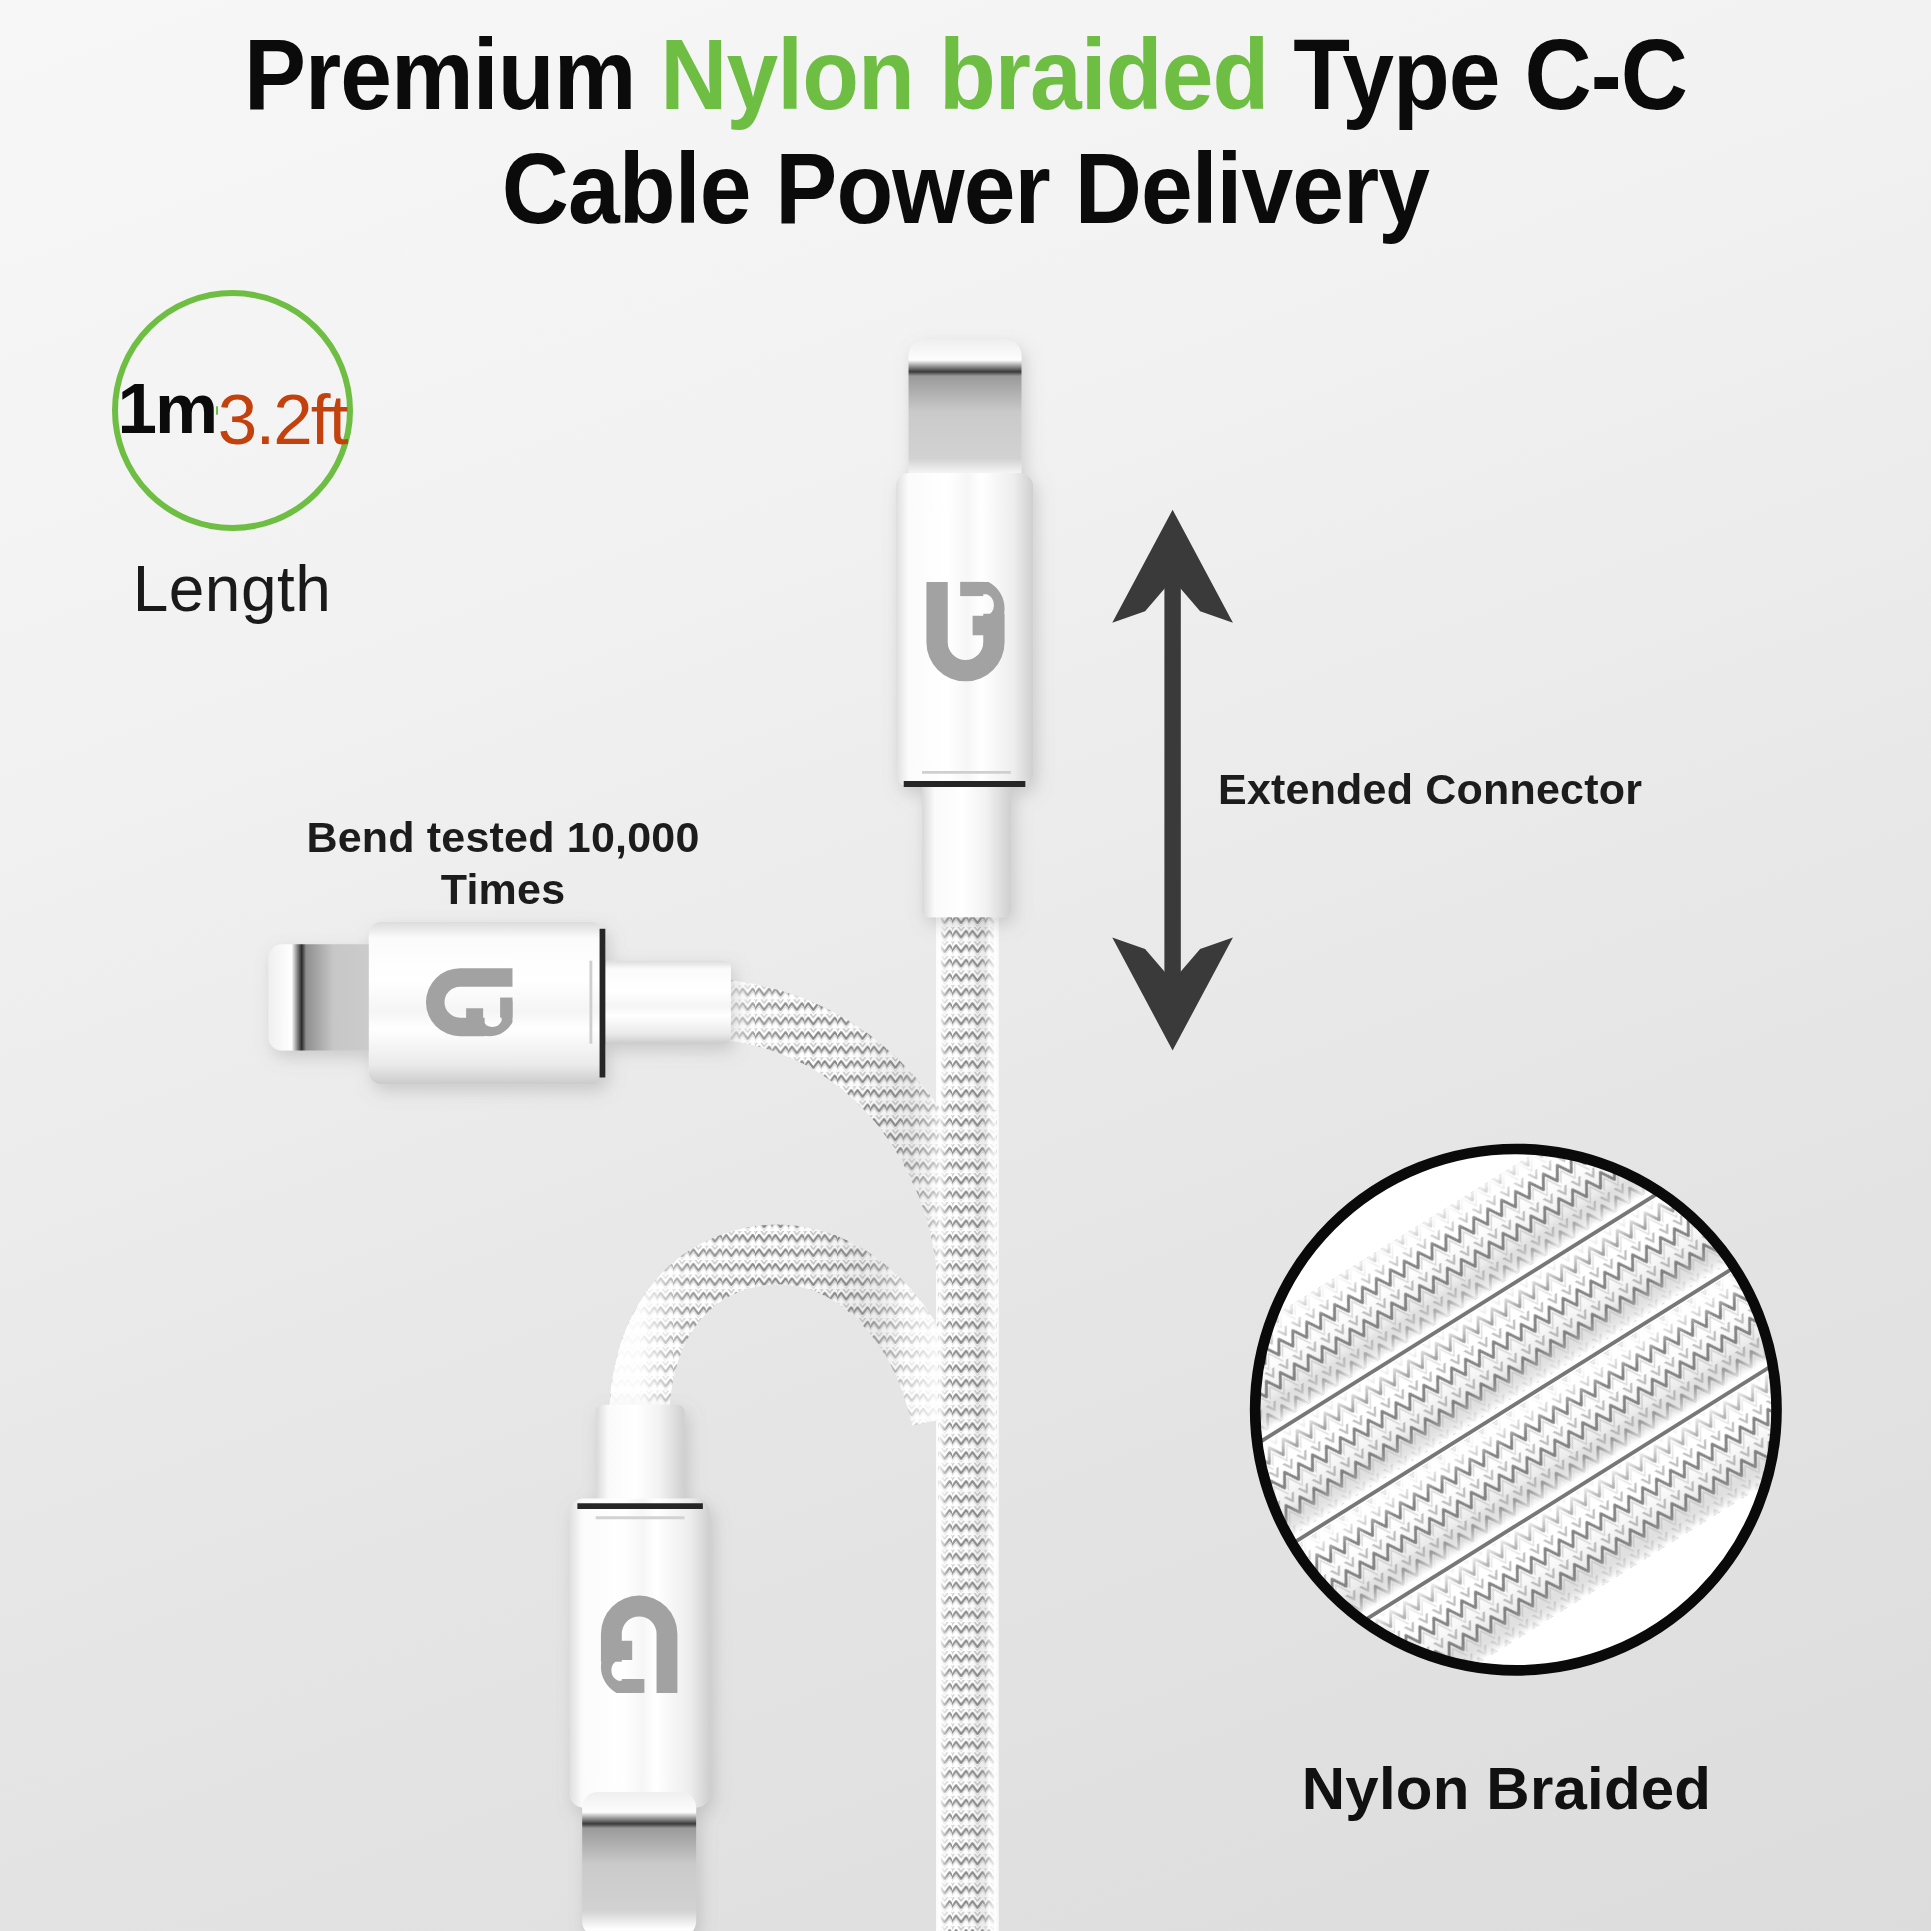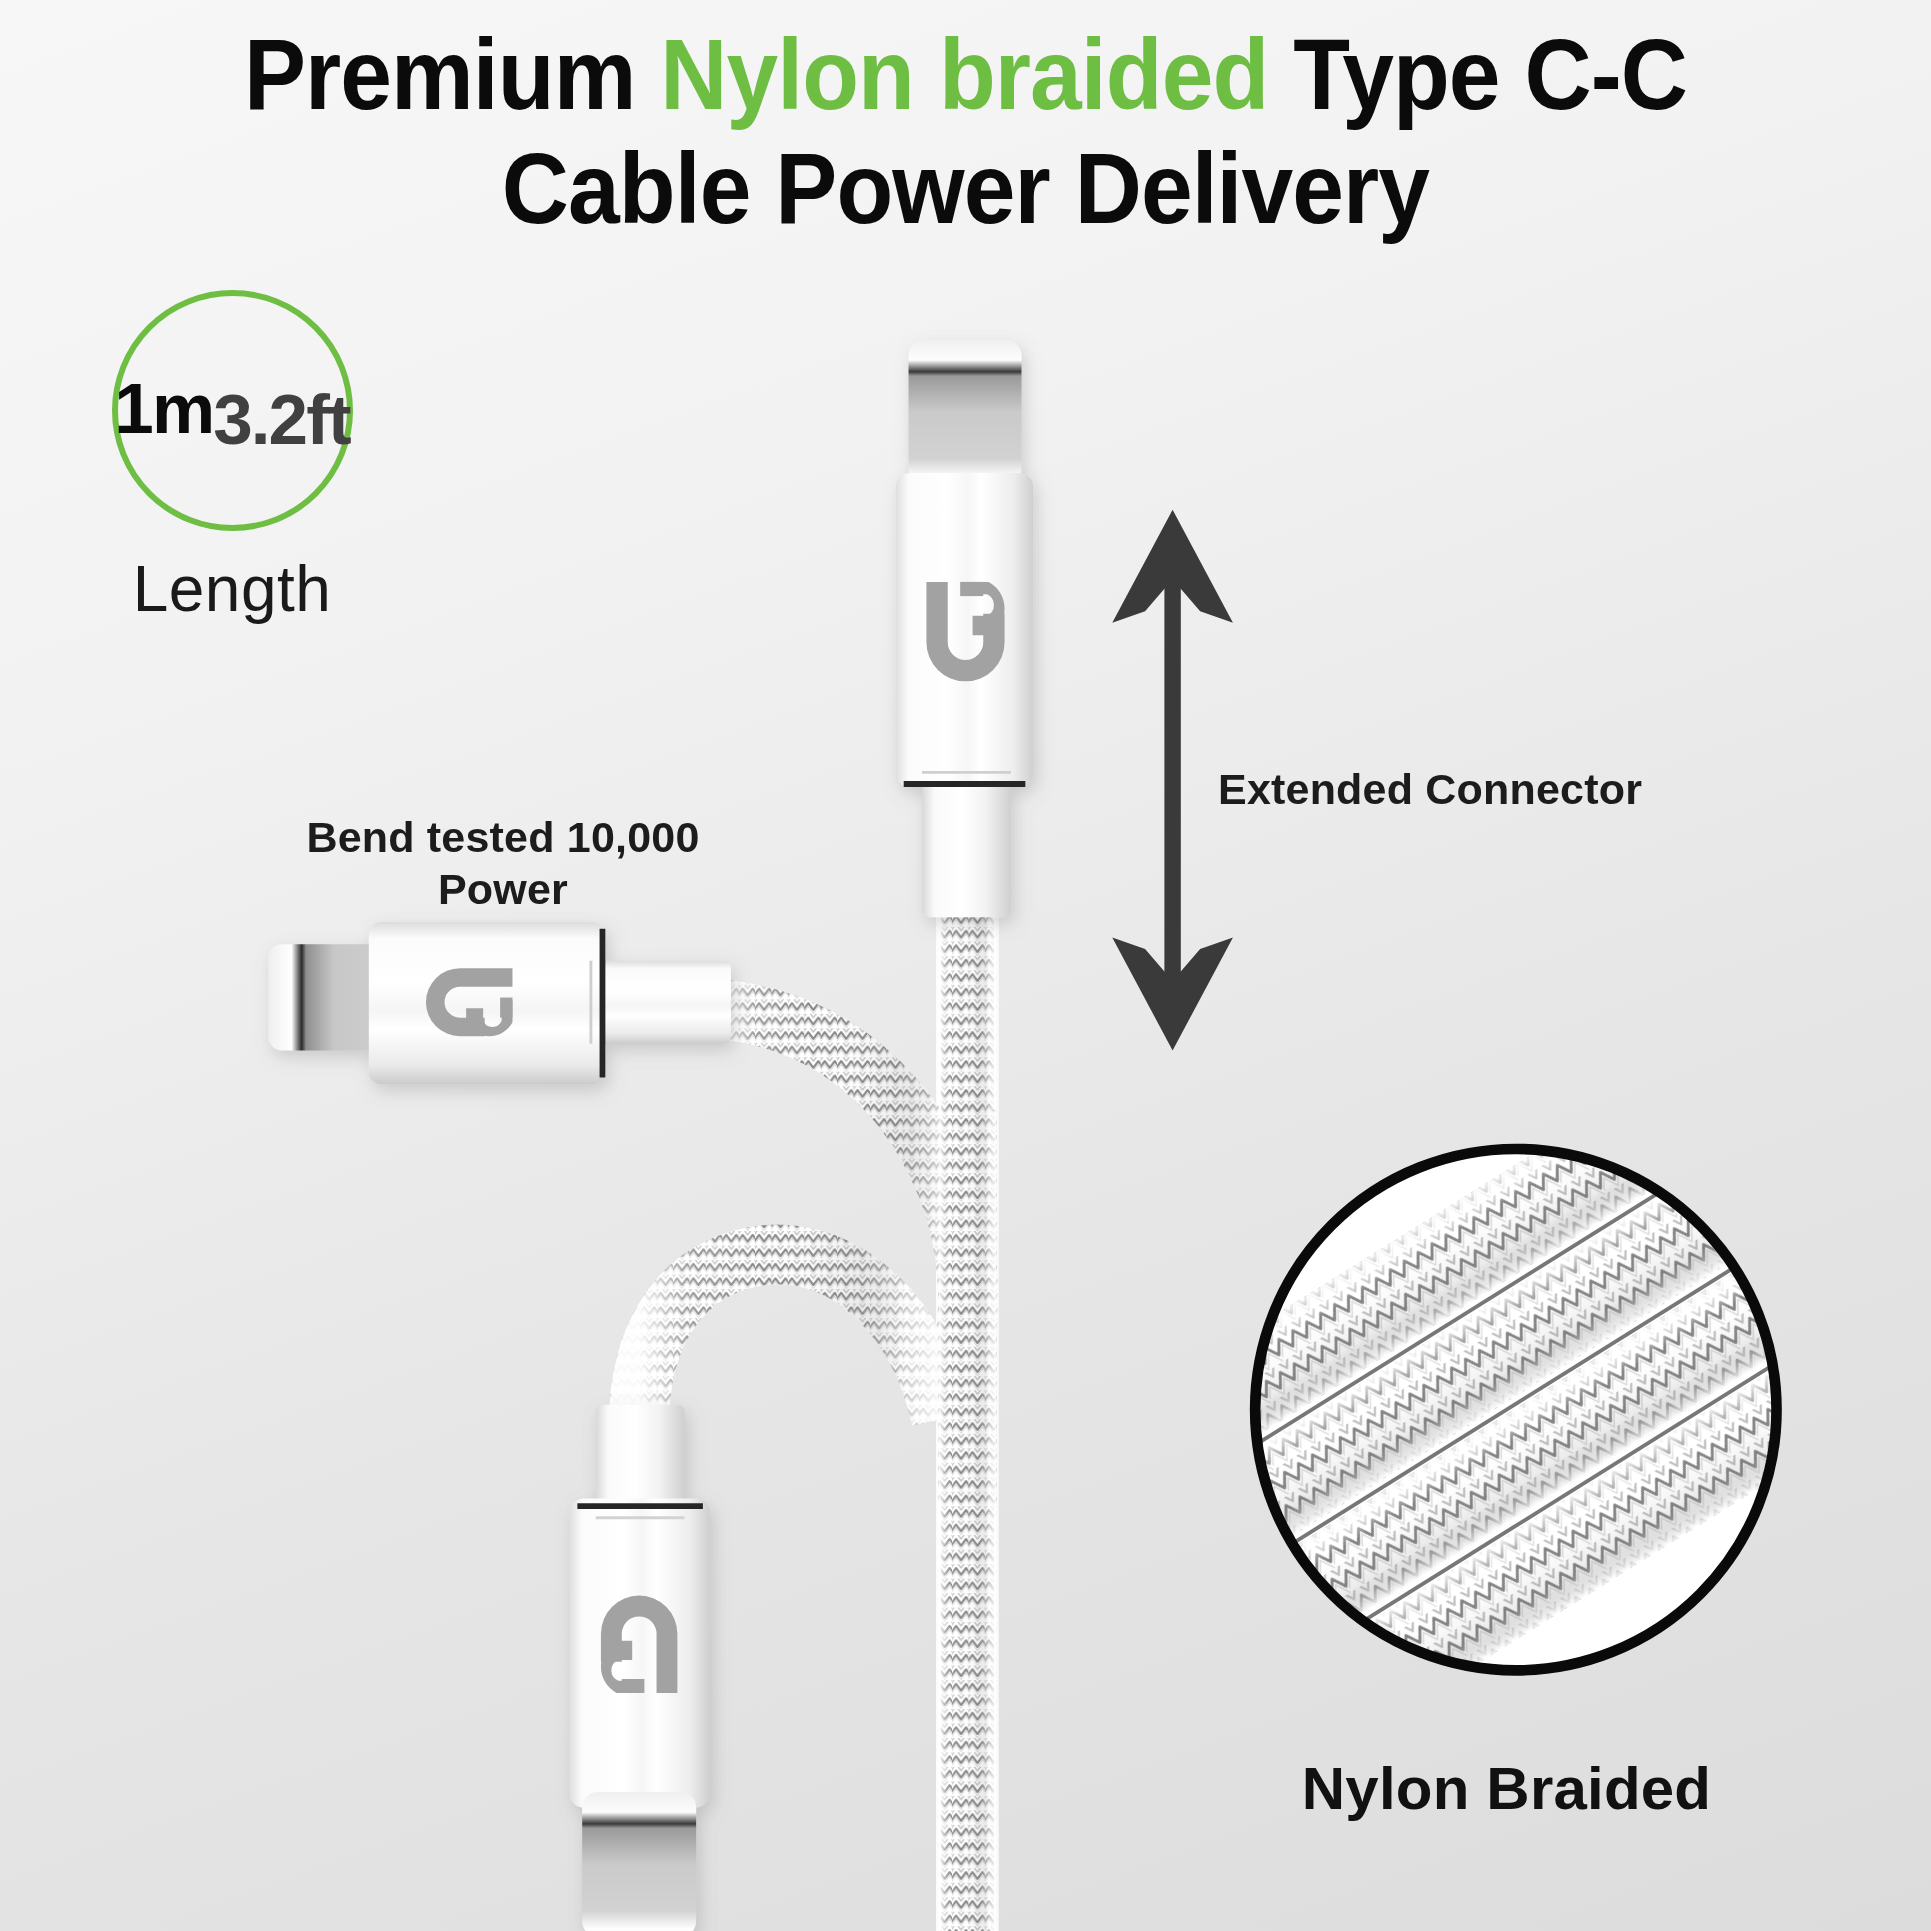--- a/index.html
+++ b/index.html
@@ -34,21 +34,21 @@
     align-items:center; justify-content:center;
     margin:0 auto;
   }
   .badge-top {
     font-size:71px; font-weight:700; color:#0b0b0b;
     line-height:0.98; letter-spacing:-1.9px;
     margin-bottom:3.9px;
   }
   .badge-rule { width:179px; height:8.7px; background:#6FBE44; border-radius:4.8px; }
   .badge-bot {
-    font-size:71px; font-weight:700; color:#404040;
+    font-size:71px; font-weight:400; color:#c2410c;
     line-height:1.0; letter-spacing:-1.9px; margin-top:18px;
   }
   .badge-label {
     margin-top:21px; text-align:center;
     font-size:64px; font-weight:400; color:#1a1a1a;
     letter-spacing:0.5px;
   }
 
   
   .ann {
@@ -85,21 +85,21 @@
   <div class="badge">
     <div class="badge-top">1m</div>
     <div class="badge-rule"></div>
     <div class="badge-bot">3.2ft</div>
   </div>
   <div class="badge-label">Length</div>
 </div>
 
 <div class="ann" id="ann-bend">
   <div>Bend tested 10,000</div>
-  <div>Power</div>
+  <div>Times</div>
 </div>
 
 <div class="ann" id="ann-sleeve">
   <div>Extended Connector</div>
 </div>
 
 <div class="ann" id="ann-braid">Nylon Braided</div>
 
 <svg id="stage" viewBox="0 0 2000 2000">
   <defs>

